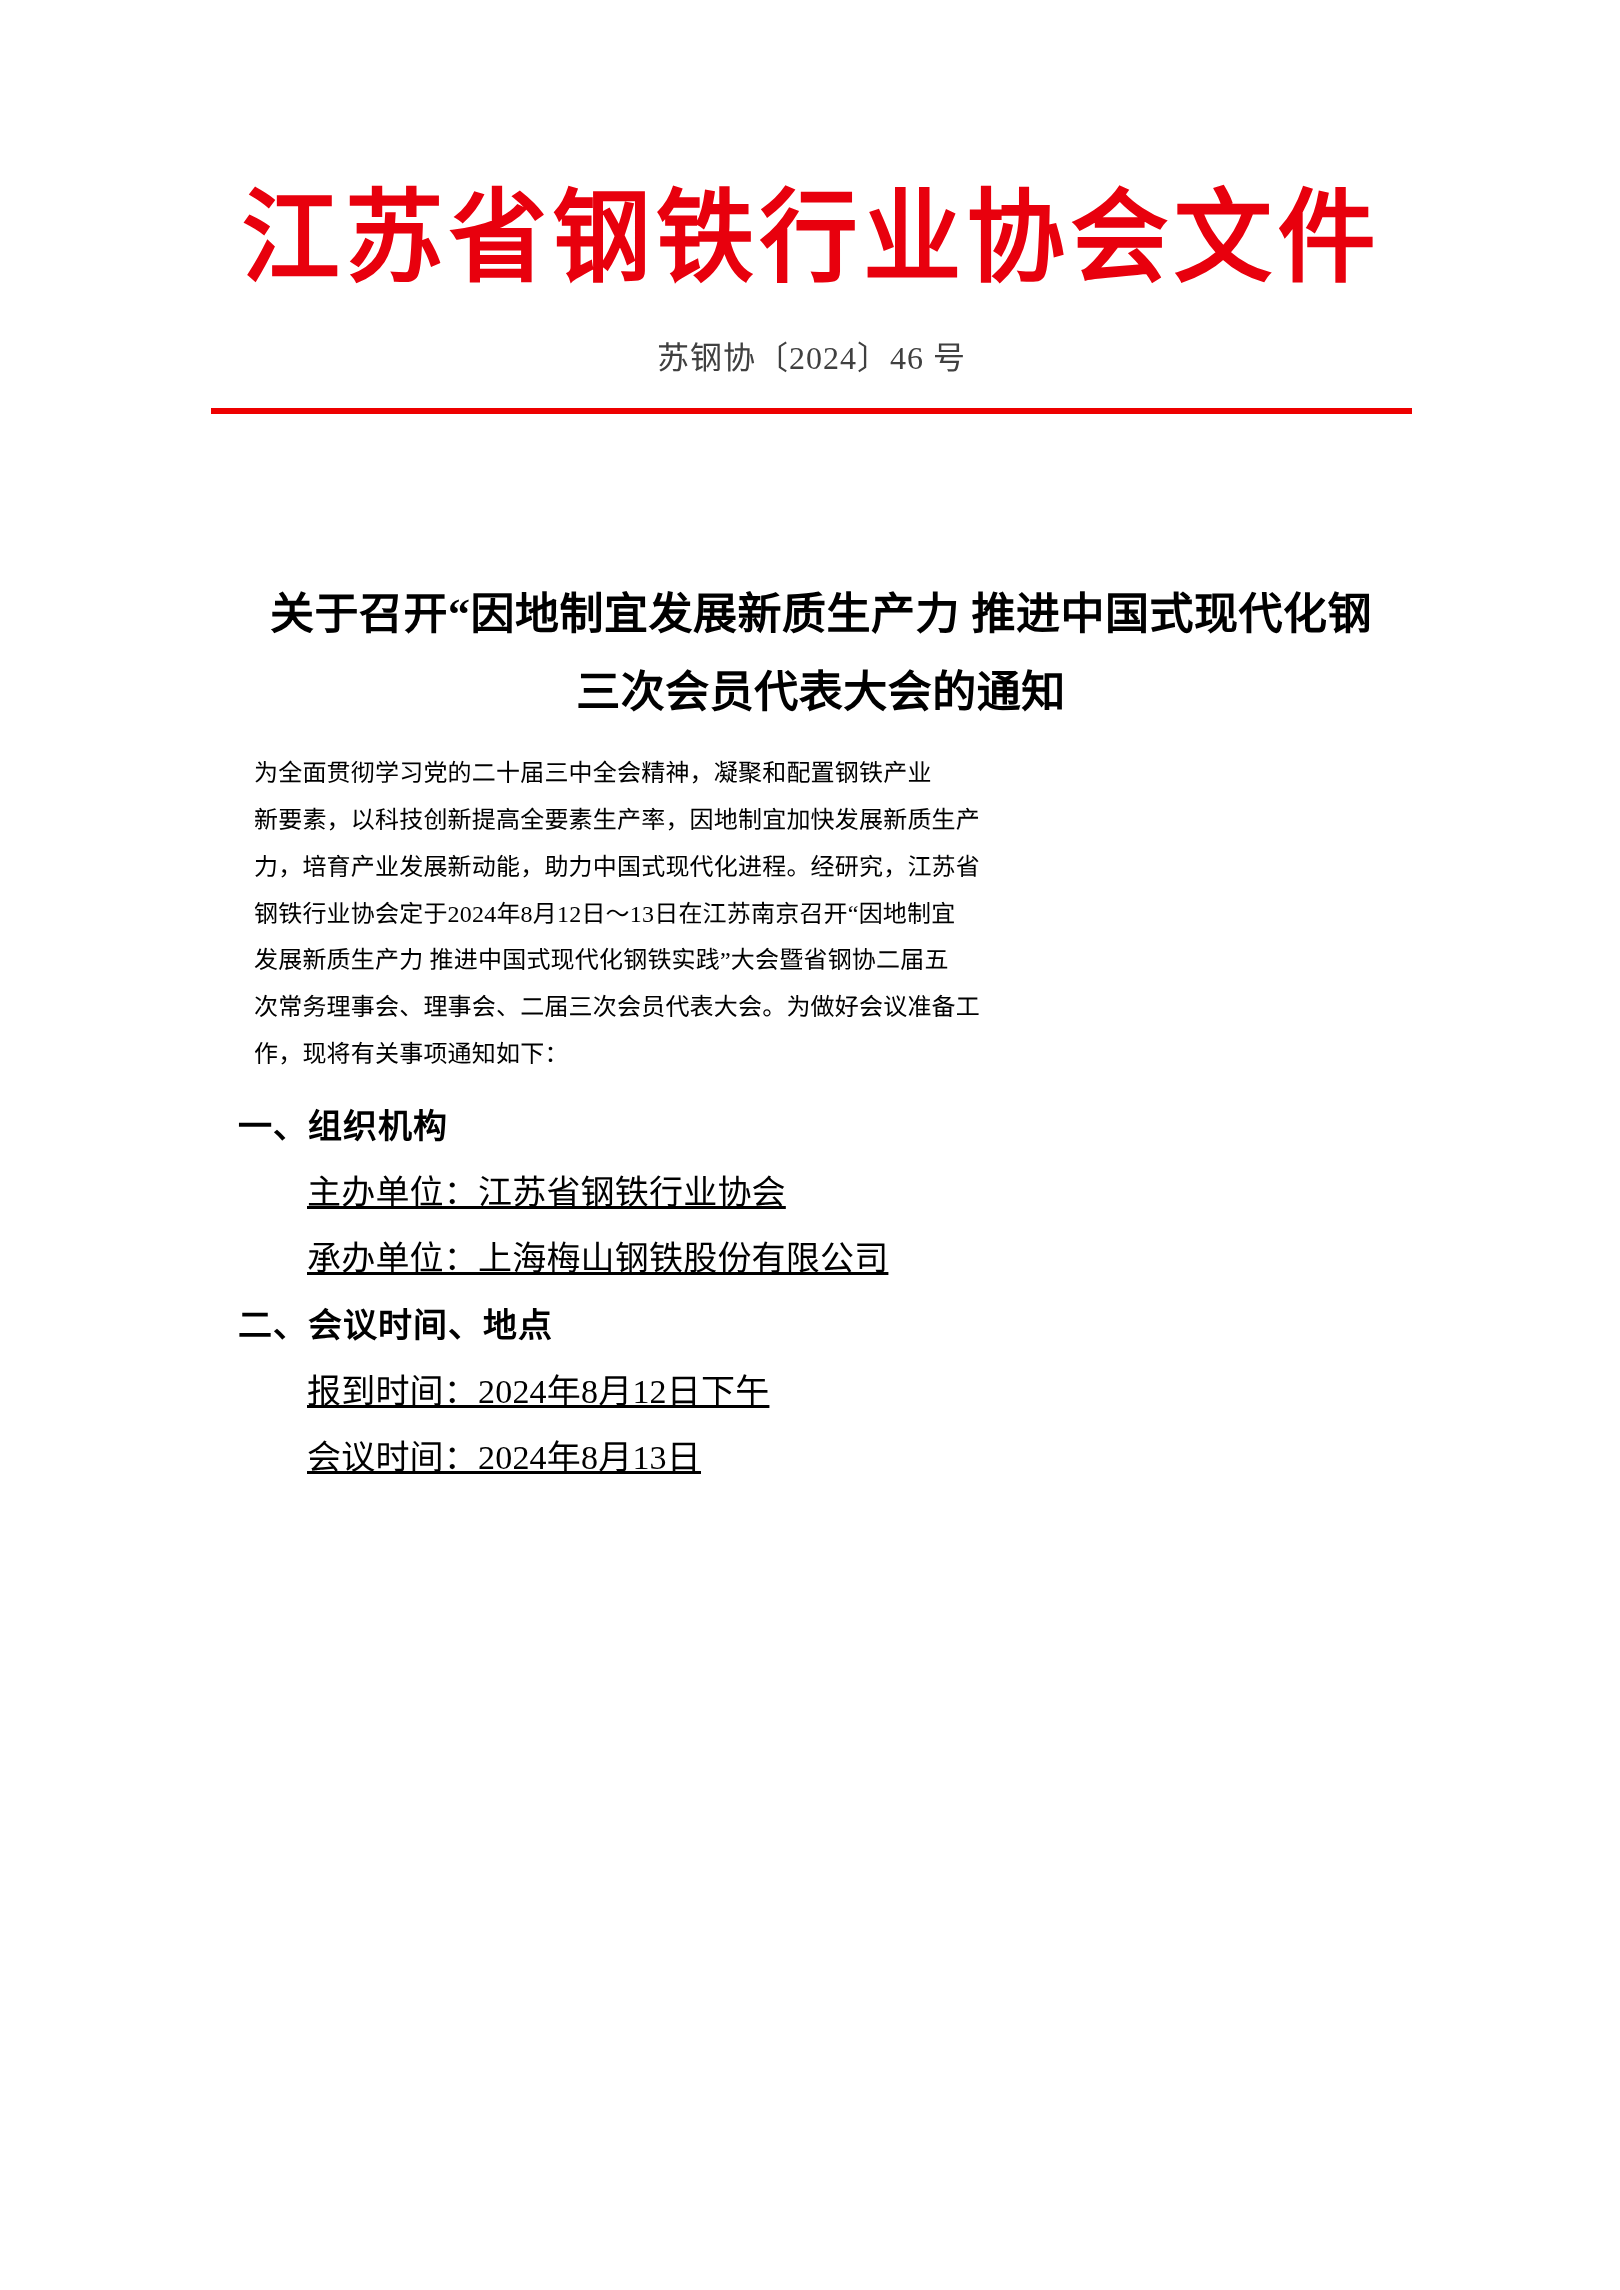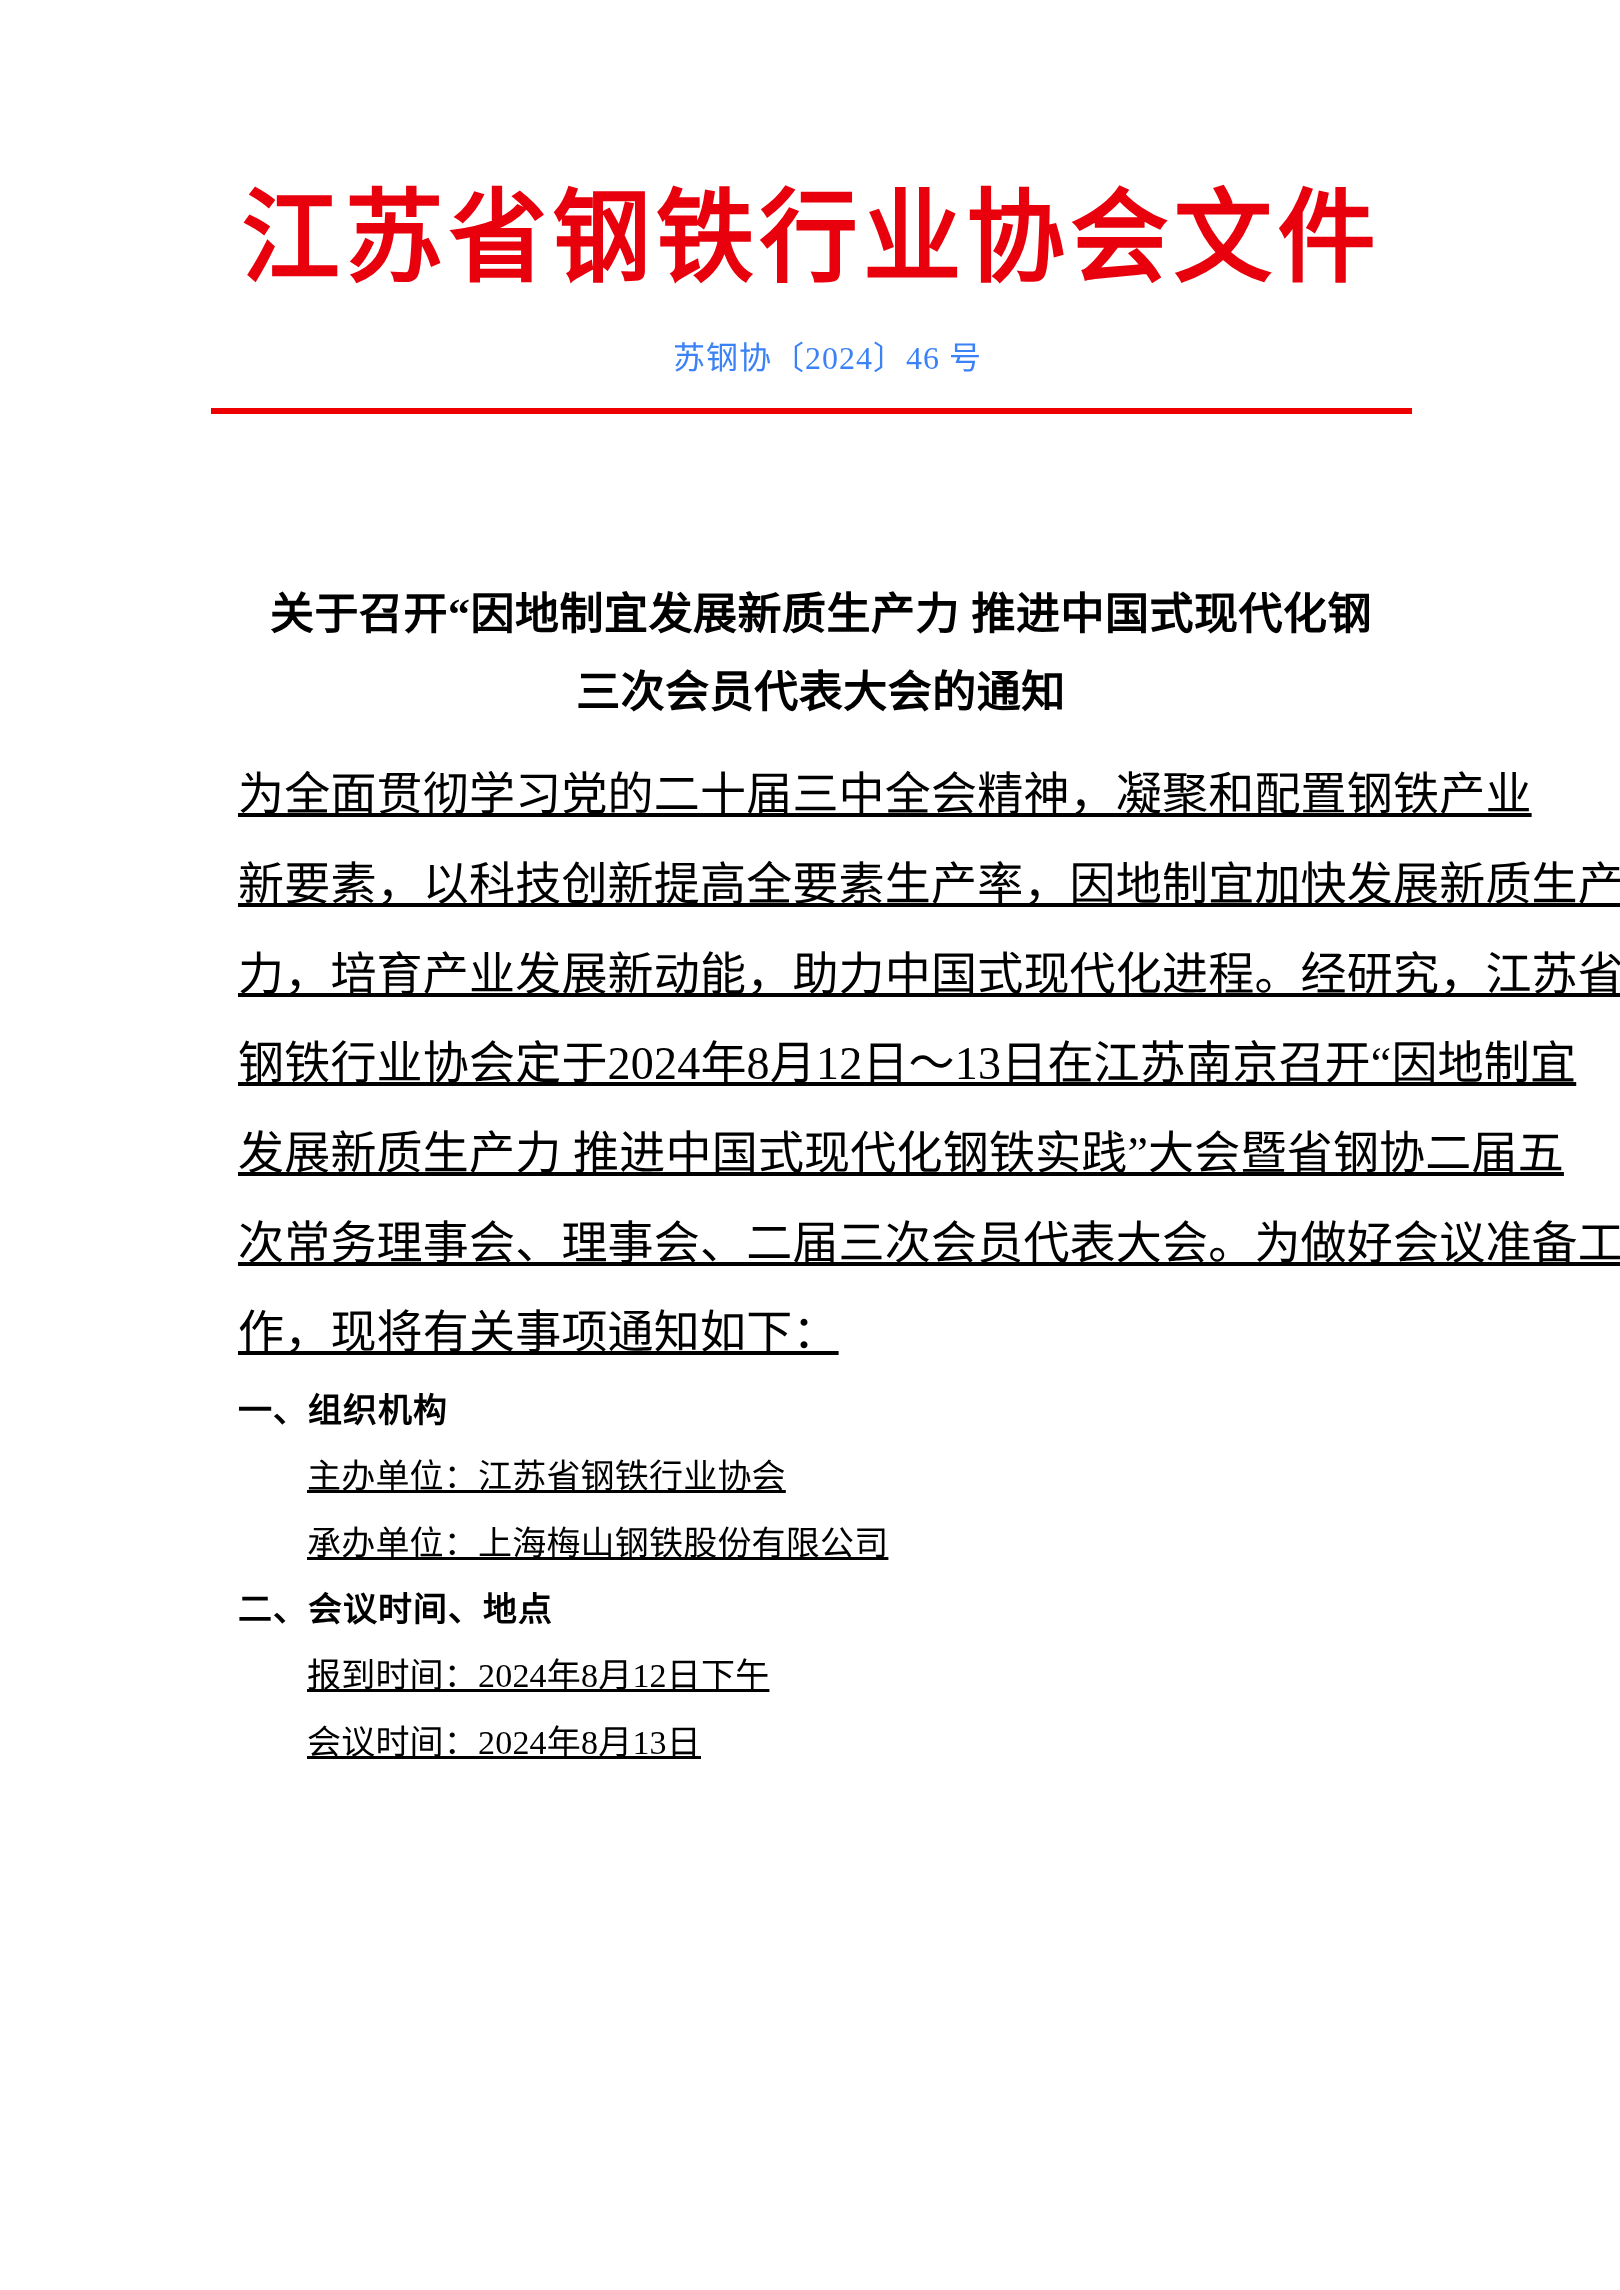--- a/index.html
+++ b/index.html
@@ -37,27 +37,27 @@
     font-weight: 700;
     color: #e8000d;
     letter-spacing: 5.9px;
     white-space: nowrap;
     transform: scaleX(0.96);
     transform-origin: center center;
   }
 
   .doc-number {
     position: absolute;
-    left: 227px;
+    left: 211px;
     top: 334px;
     width: 1201px;
     text-align: center;
     font-size: 32px;
     line-height: 1.5;
-    color: #3b82f6;
+    color: #404040;
     letter-spacing: 1px;
     font-family: "Liberation Serif", "DejaVu Serif", serif;
   }
 
   .red-rule {
     position: absolute;
     left: 211px;
     top: 408px;
     width: 1201px;
     height: 5.9px;
@@ -92,27 +92,26 @@
   }
 
   .salutation {
     font-size: 34px;
     line-height: 1.95;
     margin: 21.6px 0 0 0;
     letter-spacing: 0.2px;
   }
 
   .para {
-    font-size: 46px;
+    font-size: 24px;
     line-height: 1.95;
-    margin: 0;
+    margin: 16px;
     text-align: justify;
     text-justify: inter-ideograph;
     letter-spacing: 0.2px;
-    text-decoration: underline;
   }
 
   .para .pline {
     display: block;
     white-space: nowrap;
   }
 
   .section-heading {
     font-size: 34px;
     font-weight: 700;

